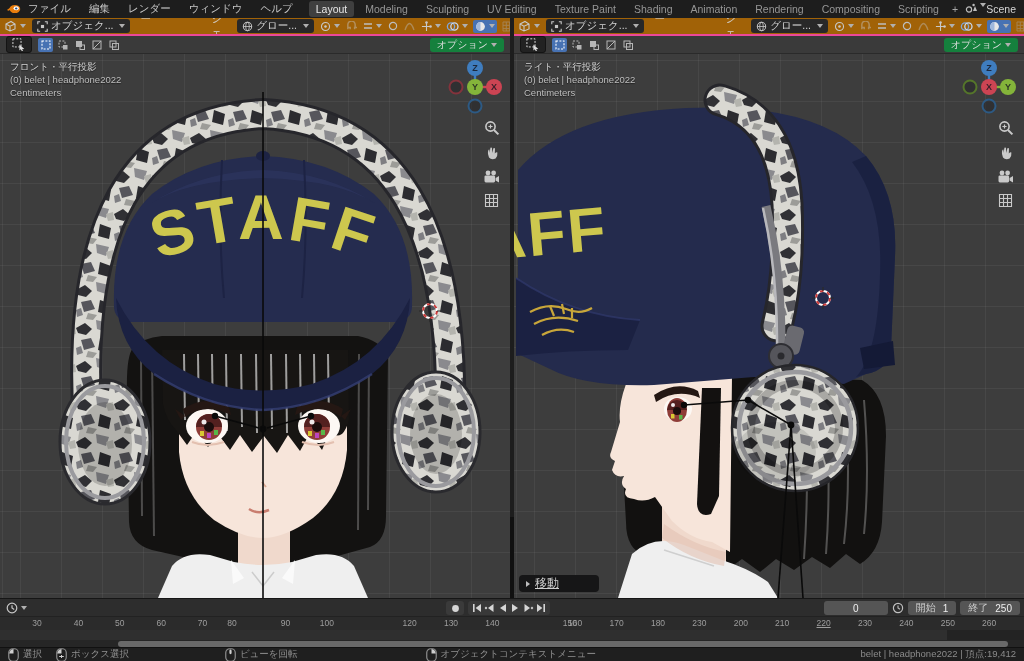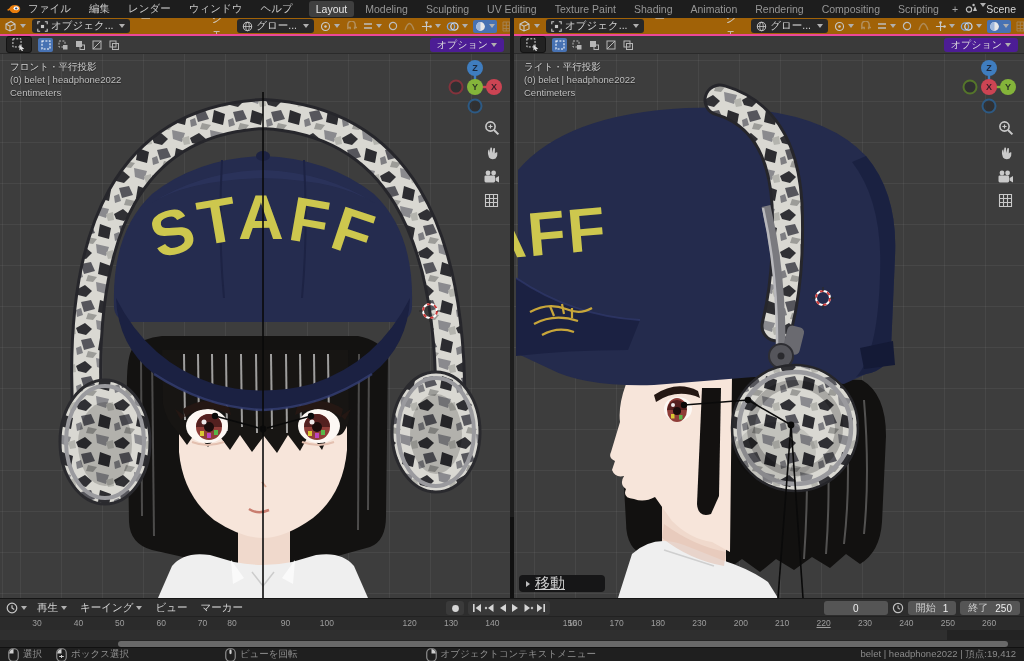--- a/index.html
+++ b/index.html
@@ -34,36 +34,36 @@
   .accent-bg{background:#4772b3;border-radius:2px;}
   .vp-hdr-right{margin-left:auto;display:flex;align-items:center;gap:5px;flex:none;}
 
   .vp-tools{height:18px;background:#3a3a3a;display:flex;align-items:center;gap:6px;padding:0 6px;
             border-bottom:1px solid #2a2a2a;box-sizing:border-box;}
   .tool-btn{width:24px;height:15px;background:#222222;border:1px solid #141414;border-radius:3px;
             display:flex;align-items:center;justify-content:center;}
   .selmode{display:flex;gap:2px;}
   .selmode .m{width:15px;height:14px;border-radius:2px;display:flex;align-items:center;justify-content:center;}
   .selmode .m.active{background:#4772b3;}
-  .options-pill{margin-left:auto;display:flex;align-items:center;background:#4c1d95;border-radius:3px;
+  .options-pill{margin-left:auto;display:flex;align-items:center;background:#15803d;border-radius:3px;
                 height:14px;padding:0 7px;color:#dddddd;font-size:10px;}
 
   .vp-canvas{position:relative;height:544px;background-color:#3d3d3d;overflow:hidden;
      background-image:
        repeating-linear-gradient(to right, rgba(255,255,255,0.05) 0 1px, transparent 1px 41px),
        repeating-linear-gradient(to bottom, rgba(255,255,255,0.05) 0 1px, transparent 1px 41px);
      background-position:20px 6px;}
   .char{position:absolute;left:0;top:0;width:510px;height:544px;}
   .vp-overlay-text{position:absolute;left:10px;top:6px;line-height:13px;font-size:9.5px;color:#d2d2d2;
                    text-shadow:0 1px 1px rgba(0,0,0,.5);pointer-events:none;}
   .vp-overlay-text .l2,.vp-overlay-text .l3{color:#bdbdbd;}
   .nav-gizmo{position:absolute;right:6px;top:4px;width:58px;height:58px;}
   .nav-icons{position:absolute;right:10px;top:66px;display:grid;gap:9px;justify-items:center;}
   .op-panel{position:absolute;left:5px;bottom:6px;height:17px;display:flex;align-items:center;gap:5px;
-            background:rgba(18,18,20,0.92);border-radius:4px;padding:0 40px 0 7px;color:#cfcfcf;font-size:15px;text-decoration:underline;}
+            background:rgba(18,18,20,0.92);border-radius:4px;padding:0 40px 0 7px;color:#cfcfcf;font-size:12px;text-decoration:underline;}
   .op-panel .tri{width:0;height:0;border-top:3.5px solid transparent;border-bottom:3.5px solid transparent;
                  border-left:4.5px solid #bdbdbd;display:inline-block;}
 
   
   .timeline{position:absolute;left:0;top:598px;width:1024px;height:49px;background:#2b2b2b;border-top:1px solid #161616;box-sizing:border-box;}
   .tl-header{height:18px;background:#2d2d2d;display:flex;align-items:center;gap:6px;padding:0 6px;
              border-bottom:1px solid #222222;box-sizing:border-box;position:relative;font-size:10.5px;color:#d5d5d5;}
   .tl-menus{display:flex;gap:13px;margin-left:4px;}
   .tl-menu{display:flex;align-items:center;}
   .playback{position:absolute;left:446px;top:2px;display:flex;align-items:center;gap:4px;}
@@ -654,26 +654,20 @@
 
   <div class="timeline">
     <div class="tl-header">
       <span class="icon-btn">
         <svg width="12" height="12" viewBox="0 0 12 12">
             <circle cx="6" cy="6" r="4.8" fill="none" stroke="#c8c8c8" stroke-width="1.2"></circle>
             <path d="M6,3.2 V6 L8.2,7.4" fill="none" stroke="#c8c8c8" stroke-width="1.2"></path>
           </svg>
         <span class="caret"></span>
       </span>
-      <div class="tl-menus" id="tl-menus">
-          <span class="tl-menu" style="display: inline-flex; align-items: center;">再生<span class="caret"></span></span>
-          <span class="tl-menu" style="display: inline-flex; align-items: center;">キーイング<span class="caret"></span></span>
-          <span class="tl-menu">ビュー</span>
-          <span class="tl-menu">マーカー</span>
-        </div>
       <div class="playback">
         <span class="rec-btn">
           <svg width="9" height="9" viewBox="0 0 9 9">
               <circle cx="4.5" cy="4.5" r="3.4" fill="#d5d5d5"></circle>
             </svg>
         </span>
         <span class="pb-group">
           <span class="pb-btn">
               <svg width="11" height="10" viewBox="0 0 11 10">
                 <path d="M2,1 h1.6 v8 H2 Z M10,1 L4.6,5 L10,9 Z" fill="#d5d5d5"></path>

